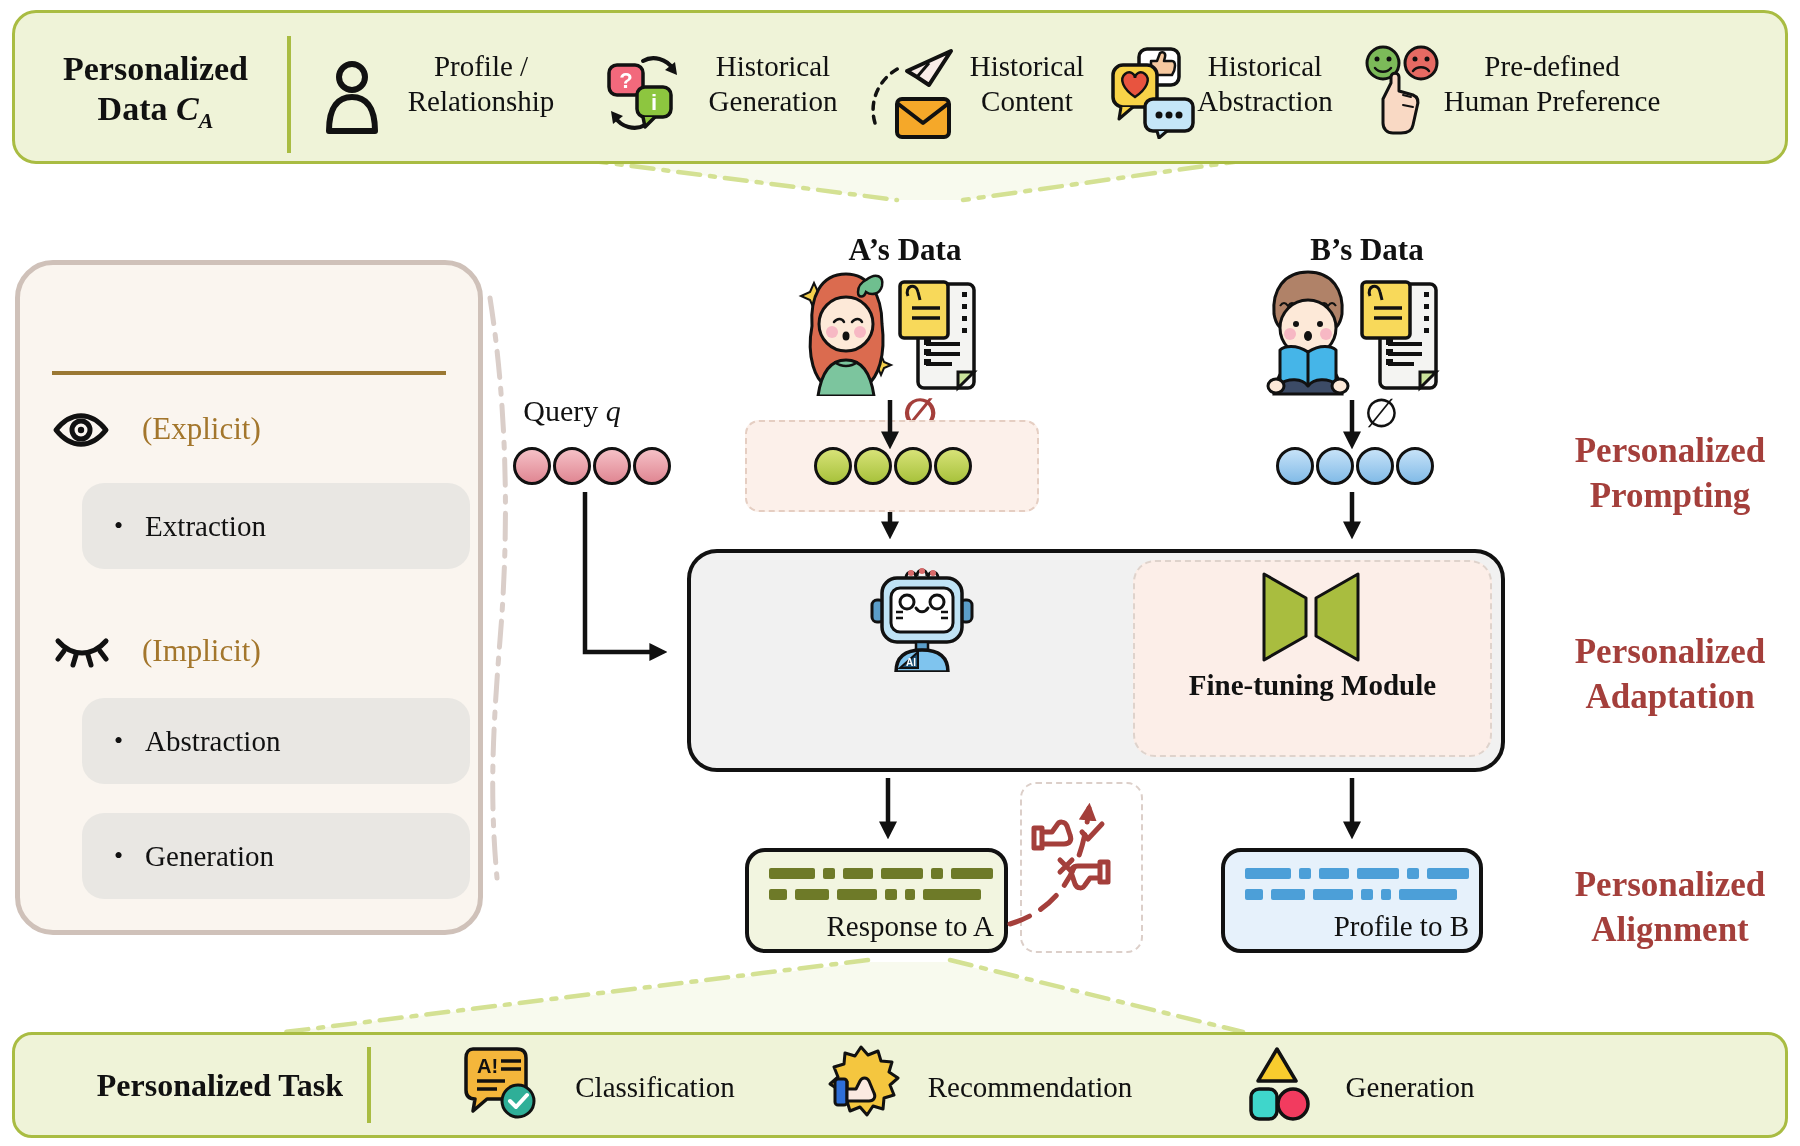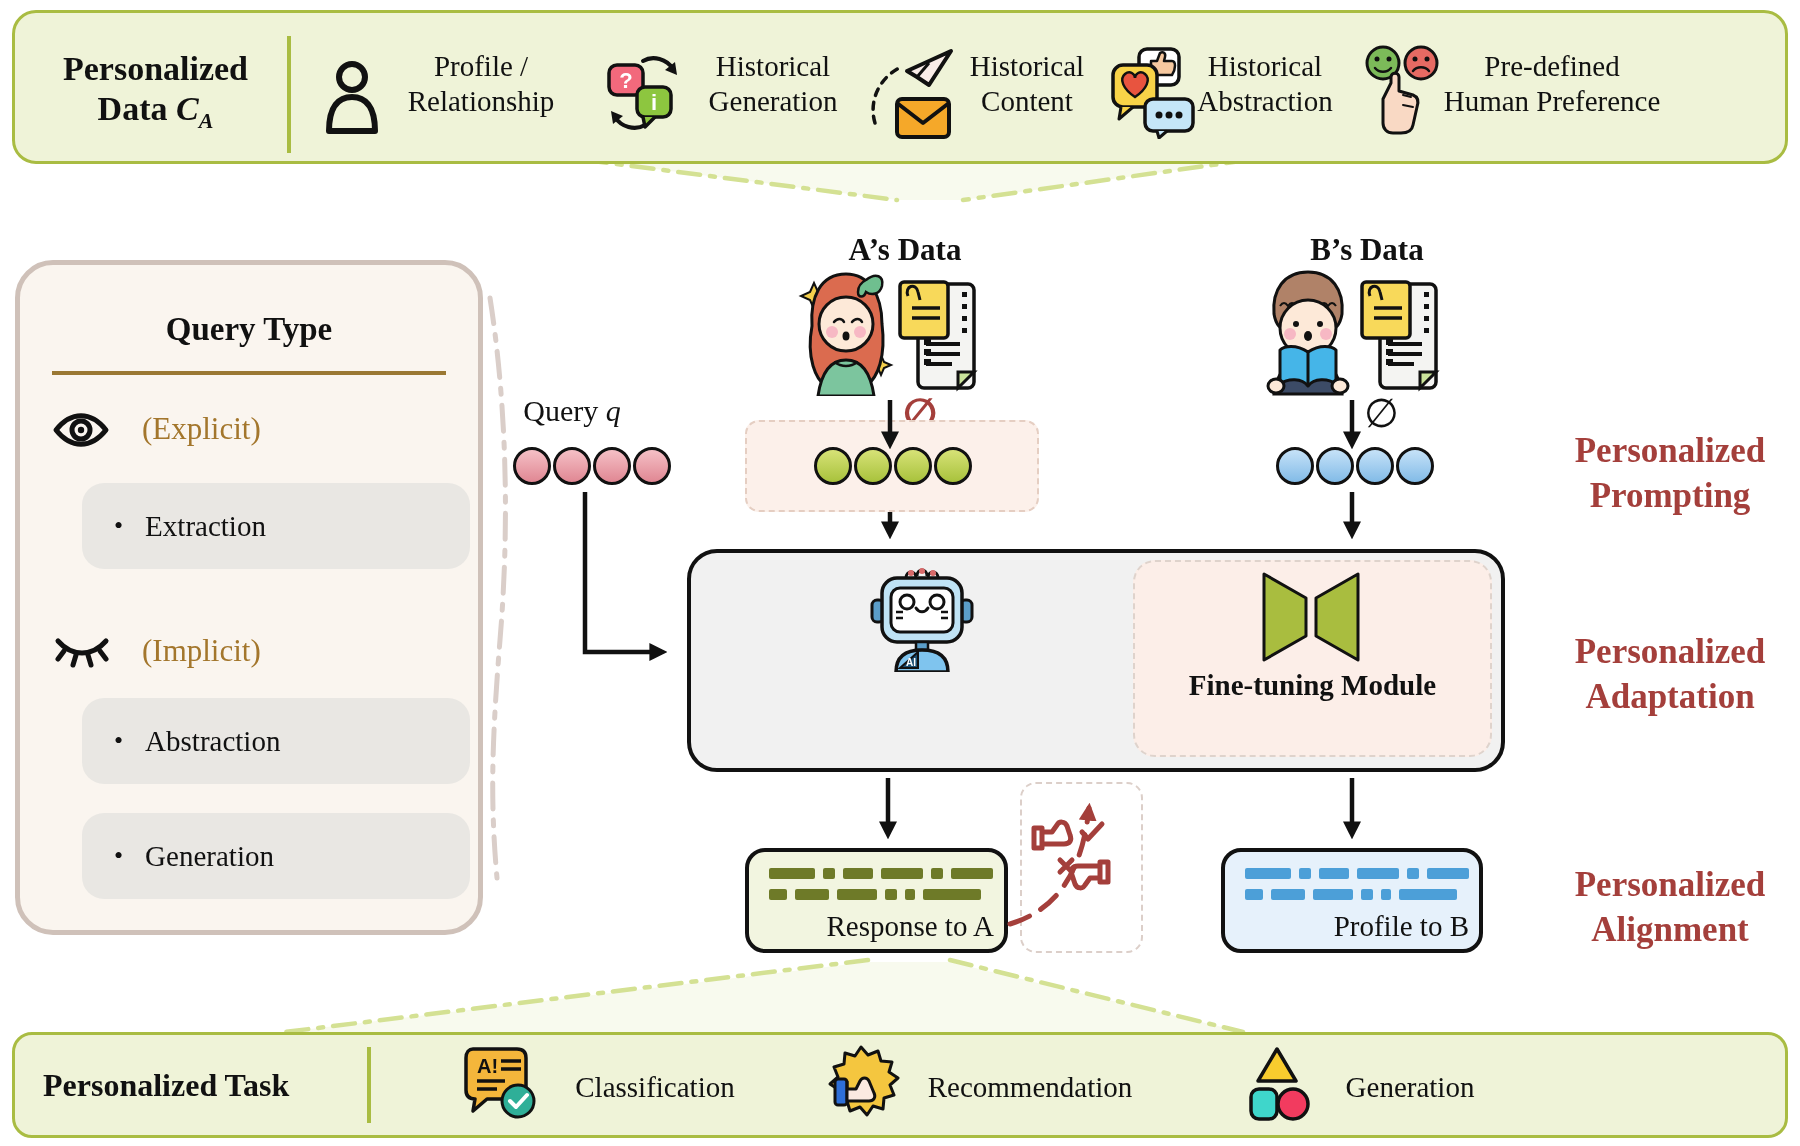--- a/index.html
+++ b/index.html
@@ -51,21 +51,21 @@
   .resp-label{font-size:29px;text-align:right;width:100%;margin-left:-10px;margin-top:2px;}
   #feedback-box{position:absolute;left:1020px;top:782px;width:123px;height:171px;
                 background:var(--feedback-fill);border:2.5px dashed #DCCFC9;border-radius:16px;
                 box-sizing:border-box;}
   .stage-label{position:absolute;left:1520px;width:300px;text-align:center;
                font-size:35px;line-height:45px;font-weight:bold;color:var(--accent-red);}
   .empty-set{font-family:"DejaVu Sans",sans-serif;font-size:40px;}
   .q-italic{font-style:italic;}
   .math-c{font-style:italic;font-weight:bold;}
   .math-sub{font-style:italic;font-weight:bold;font-size:22px;vertical-align:-8px;}
-  #bb-title{position:absolute;left:28px;top:32px;width:300px;text-align:left;
+  #bb-title{position:absolute;left:28px;top:32px;width:300px;text-align:right;
             font-size:32px;font-weight:bold;}
   .bb-label{position:absolute;top:36px;font-size:29px;text-align:center;}
 </style>
 </head>
 <body>
 
 <div id="canvas">
 
   <svg class="abs" style="left:0;top:0;" width="1800" height="1146">
     <polygon points="585,160 1248,160 963,200 897,200" fill="#F2F6E0" opacity="0.55"></polygon>
@@ -152,21 +152,20 @@
       <path d="M28,38 l0,-6 c0,-5 8,-5 8,0 l0,14 l14,4 c5,2 6,6 4,12 l-4,18 c-1,6 -6,8 -12,8 l-8,0 c-6,0 -10,-4 -10,-10 l0,-24 z" fill="#F9D9C4" stroke="#111" stroke-width="3" stroke-linejoin="round"></path>
       <path d="M40,50 l8,2 M40,60 l10,2" stroke="#111" stroke-width="2" stroke-linecap="round"></path>
     </svg>
     <div class="abs item-label" style="left:1428px;top:36px;width:218px;">
       <div>Pre-defined</div>
         <div>Human Preference</div>
     </div>
   </div>
 
   <div id="query-panel">
-    <div class="qp-title">Query Type</div>
     <div class="qp-rule"></div>
 
     <svg class="abs" style="left:32px;top:142px;" width="58" height="46" viewBox="0 0 58 46">
       <path d="M4,23 C19,4 39,4 54,23 C39,42 19,42 4,23 Z" fill="none" stroke="#111" stroke-width="5" stroke-linejoin="round"></path>
       <circle cx="29" cy="23" r="9" fill="none" stroke="#111" stroke-width="5"></circle>
       <circle cx="29" cy="23" r="3.2" fill="#111"></circle>
     </svg>
     <div class="qp-head" style="left:122px;top:146px;">(Explicit)</div>
 
     <div class="qp-item" style="top:218px;">

